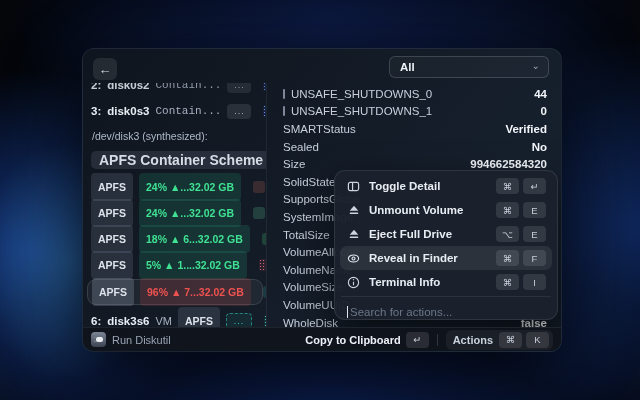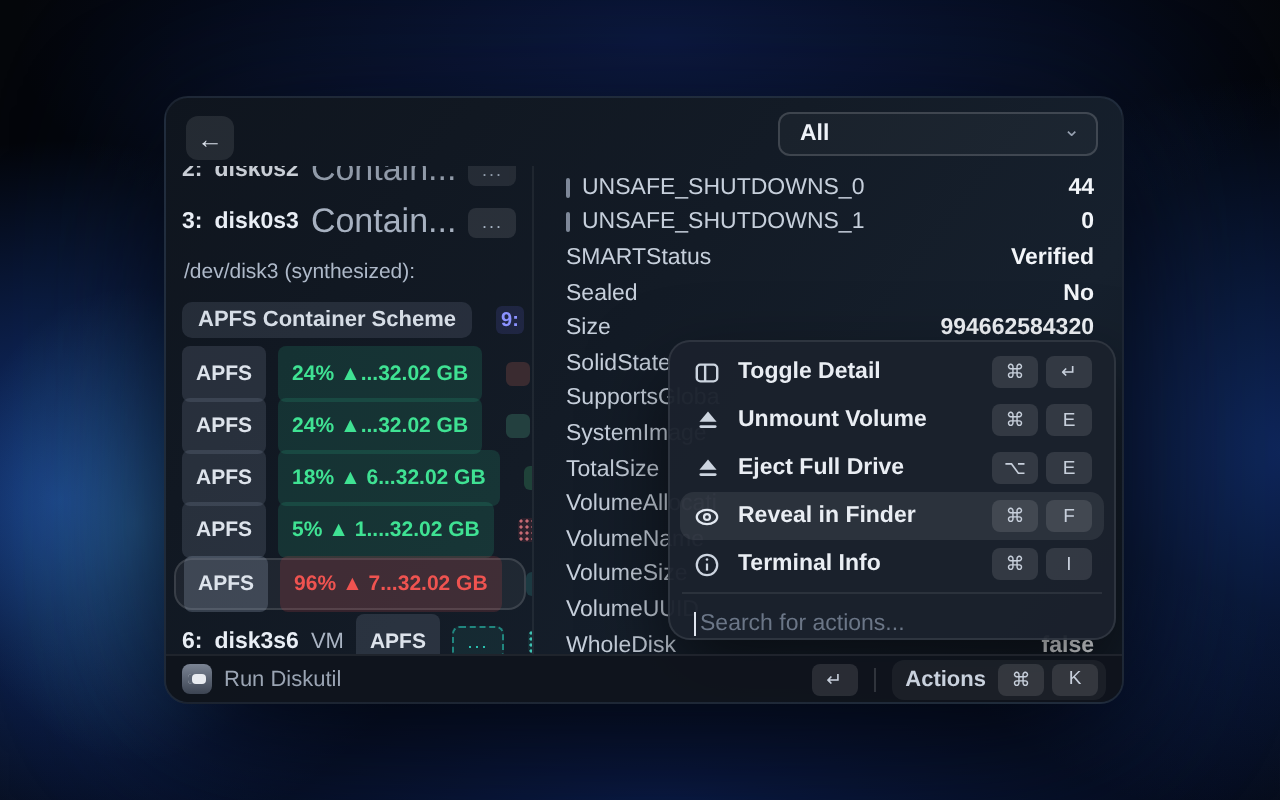--- a/index.html
+++ b/index.html
@@ -34,31 +34,31 @@
     border:1px solid rgba(255,255,255,.16);background:rgba(255,255,255,.03);
     display:flex;align-items:center;box-sizing:border-box;padding:0 8px 0 10px;
   }
   .dropdown .val{font-size:11.5px;font-weight:bold;color:#eef2f8;flex:1;}
   .dropdown .chev{font-size:10px;color:#97a1b1;line-height:0;margin-top:-3px;}
   
   .sidebar{position:absolute;left:0;top:34px;width:183px;bottom:24px;overflow:hidden;
     border-right:1px solid rgba(255,255,255,.06);}
   .srow{position:absolute;left:8px;right:5px;height:20px;display:flex;align-items:center;gap:6px;}
   .idx,.dname{font-size:11.5px;font-weight:bold;color:#e9eef5;white-space:nowrap;}
-  .ddesc{font-size:17px;color:#a7b1c0;white-space:nowrap;}
+  .ddesc{font-size:11px;color:#a7b1c0;white-space:nowrap;font-family:Liberation Mono, monospace;}
   .tag{font-size:11px;color:#aab4c3;}
   .more-chip{
     min-width:24px;height:15px;border-radius:4px;background:rgba(255,255,255,.10);
     color:#a9b6c6;font-size:9px;letter-spacing:1px;display:flex;align-items:center;justify-content:center;
   }
   .more-chip.teal{background:rgba(45,212,191,.08);border:1px dashed rgba(45,212,191,.55);color:#2dd4bf;}
   .chip{height:16px;border-radius:4px;padding:6px 7px;display:flex;align-items:center;
     font-size:10.5px;font-weight:bold;white-space:nowrap;}
   .chip.apfs{background:rgba(148,163,184,.18);color:#dde3eb;}
-  .chip.scheme{background:rgba(148,163,184,.16);color:#d6dde6;font-size:11px;height:18px;padding:0 8px;border-radius:5px;}
+  .chip.scheme{background:rgba(148,163,184,.16);color:#d6dde6;font-size:14px;height:18px;padding:0 8px;border-radius:5px;}
   .chip.green{background:rgba(52,211,153,.14);color:#3fe293;}
   .chip.red{background:rgba(239,83,80,.16);color:#ef5350;}
   .badge9{min-width:14px;height:14px;border-radius:3px;background:rgba(110,116,255,.14);
     color:#8b92ff;font-size:10px;font-weight:bold;display:flex;align-items:center;justify-content:center;}
   .sq{width:12px;height:12px;border-radius:3px;flex:none;}
   .px{background-image:radial-gradient(rgba(120,160,255,.85) .7px, transparent .9px);
       background-size:3px 3px;background-color:rgba(59,93,214,.14);}
   .px.red{background-image:radial-gradient(rgba(230,120,130,.85) .7px, transparent .9px);background-color:rgba(160,60,70,.18);}
   .px.teal{background-image:radial-gradient(rgba(70,220,200,.85) .7px, transparent .9px);background-color:rgba(30,120,110,.18);}
   .section-label{position:absolute;left:9px;font-size:10.5px;color:#aeb9c9;}
@@ -336,20 +336,21 @@
     <div class="msearch">
       <span class="caret"></span>
       <span class="mplaceholder">Search for actions...</span>
     </div>
   </div>
 
   <div class="footer">
     <span class="app-ico"></span>
     <span class="app-label">Run Diskutil</span>
     <div class="foot-right">
+      <span class="copy-label">Copy to Clipboard</span>
       <kbd class="cap">↵</kbd>
       <span class="foot-sep"></span>
       <div class="actions-group">
         <span class="actions-label">Actions</span>
         <kbd class="cap">⌘</kbd>
         <kbd class="cap">K</kbd>
       </div>
     </div>
   </div>
 

